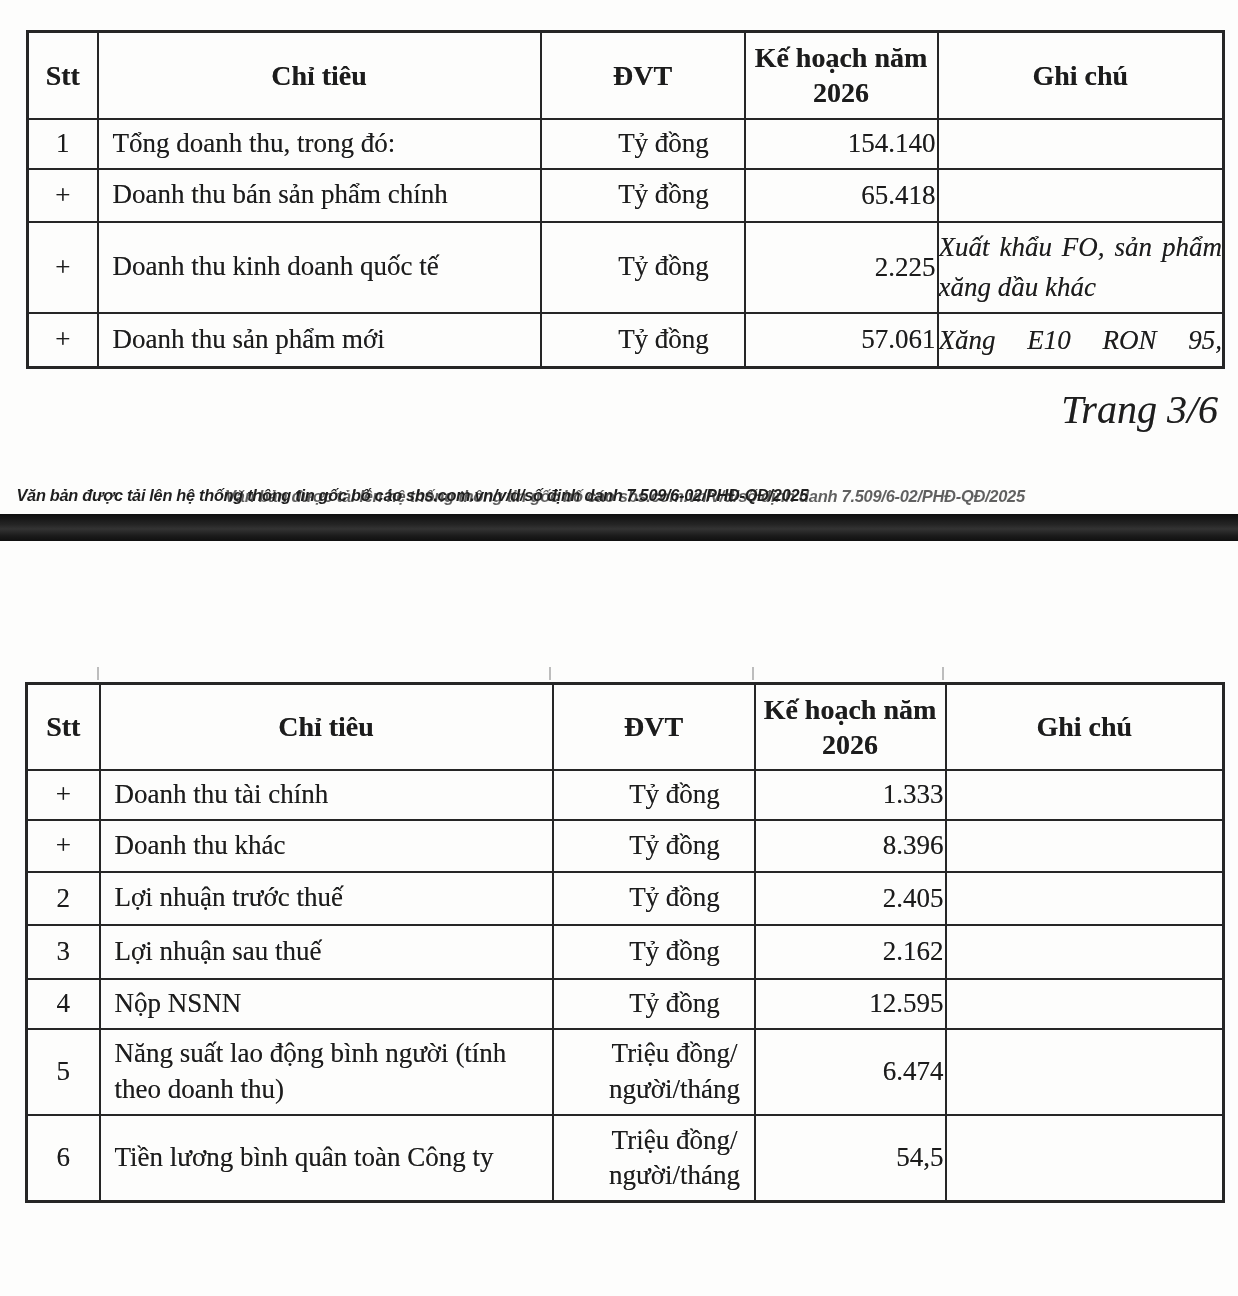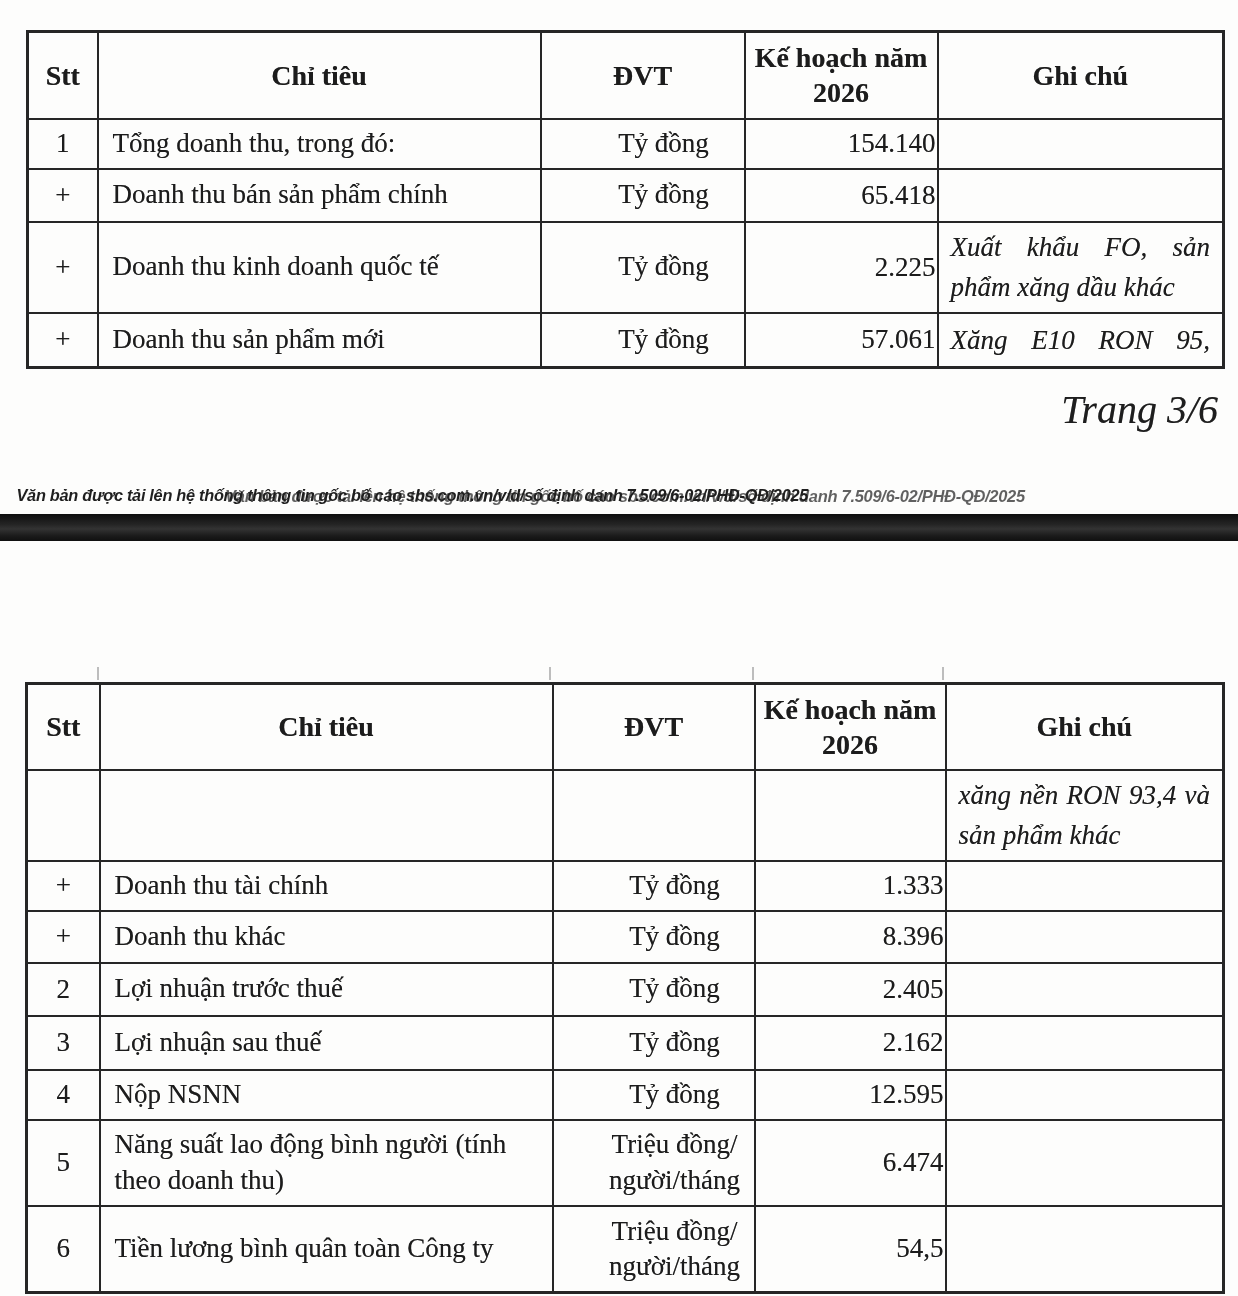--- a/index.html
+++ b/index.html
@@ -46,21 +46,21 @@
     line-height:1.25;
     padding:4px 8px;
   }
   td.stt{text-align:center;}
   td.ct{text-align:left;padding-left:14px;padding-right:10px;line-height:1.3;}
   td.dvt{text-align:center;line-height:1.3;padding-left:48px;}
   td.kh{text-align:right;padding-right:1px;}
   td.note{
     font-style:italic;
     text-align:justify;
-    padding:4px 12px;
+    padding:4px 0;
     line-height:1.5;
   }
   td.note.spread{text-align-last:justify;}
   .pagenum{
     position:absolute;
     top:386px;right:20px;
     font-style:italic;
     font-size:40px;
     color:#1e1e1e;
     text-shadow:0 0 0.5px rgba(30,30,30,0.5);
@@ -177,27 +177,20 @@
         <col style="width:278px">
     </colgroup>
     <tbody>
         <tr style="height:86px">
       <th>Stt</th>
       <th>Chỉ tiêu</th>
       <th>ĐVT</th>
       <th>Kế hoạch năm 2026</th>
       <th>Ghi chú</th>
     </tr>
-    <tr style="height:80px">
-      <td class="stt"></td>
-      <td class="ct"></td>
-      <td class="dvt"></td>
-      <td class="kh"></td>
-      <td class="note">xăng nền RON 93,4 và sản phẩm khác</td>
-    </tr>
     <tr style="height:50px">
       <td class="stt">+</td>
       <td class="ct">Doanh thu tài chính</td>
       <td class="dvt">Tỷ đồng</td>
       <td class="kh">1.333</td>
       <td class="note"></td>
     </tr>
     <tr style="height:52px">
       <td class="stt">+</td>
       <td class="ct">Doanh thu khác</td>

